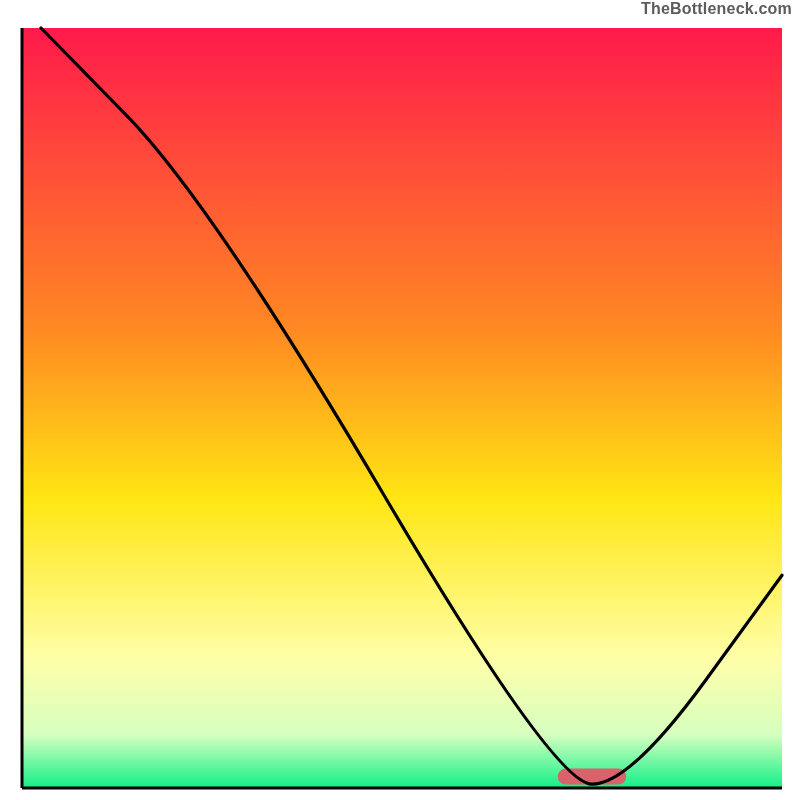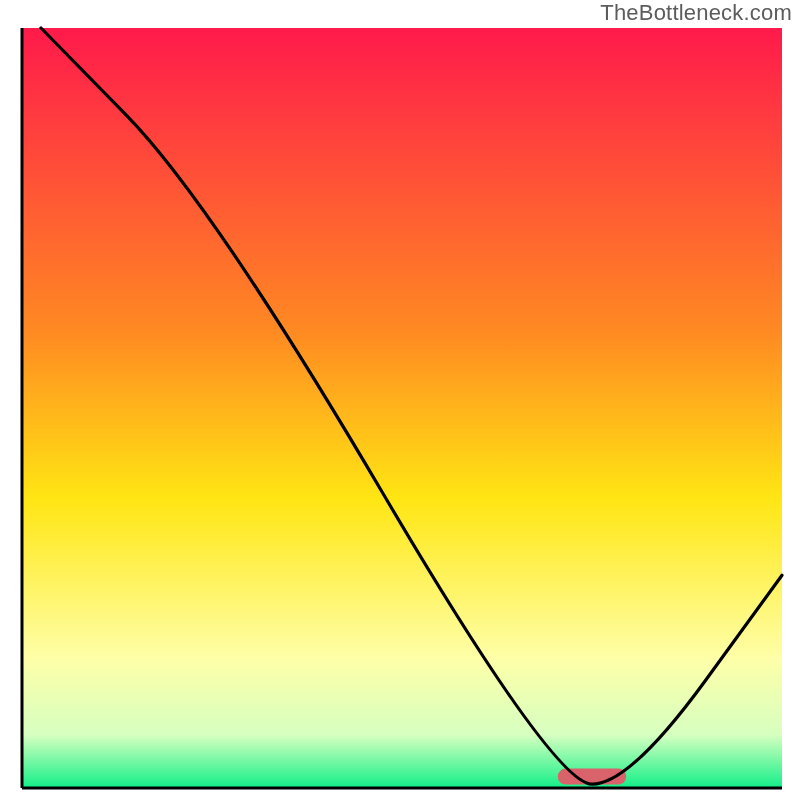--- a/index.html
+++ b/index.html
@@ -14,22 +14,22 @@
   .canvas {
     position: relative;
     width: 800px;
     height: 800px;
   }
   .watermark {
     position: absolute;
     top: 0px;
     right: 8px;
     color: #5c5c5c;
-    font-size: 22px;
-    font-weight: 400;
+    font-size: 16px;
+    font-weight: 700;
     letter-spacing: 0.2px;
     user-select: none;
   }
   svg {
     position: absolute;
     left: 0;
     top: 0;
     width: 800px;
     height: 800px;
   }

